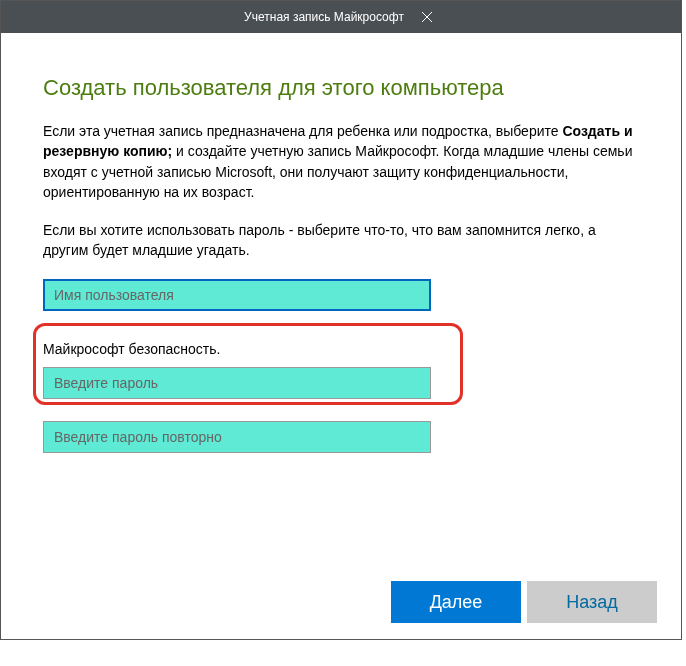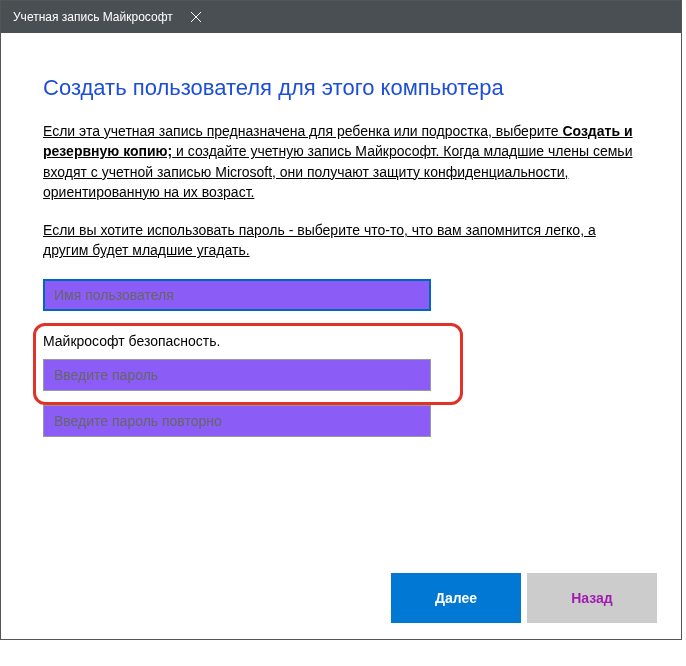--- a/index.html
+++ b/index.html
@@ -15,21 +15,21 @@
     height: 640px;
     border: 1px solid #555;
     background: #fff;
     position: relative;
   }
   .titlebar {
     height: 32px;
     background: #4a4f54;
     display: flex;
     align-items: center;
-    justify-content: flex-start;
+    justify-content: center;
     padding: 0 0 0 12px;
     color: #fff;
     font-size: 12px;
   }
   .titlebar .close {
     width: 46px;
     height: 32px;
     display: flex;
     align-items: center;
     justify-content: center;
@@ -37,28 +37,27 @@
   }
   .titlebar .close svg { stroke: #fff; stroke-width: 1; }
   .content {
     padding: 42px 42px 0 42px;
     color: #000;
   }
   h1 {
     font-weight: 400;
     font-size: 22px;
     margin-bottom: 20px;
-    color: #1d4ed8;
+    color: #4d7c0f;
   }
   .para {
     font-size: 14px;
     line-height: 1.45;
     margin-bottom: 18px;
     color: #000;
-    text-decoration: underline;
   }
   .para strong { font-weight: 600; }
   .section-label {
     font-size: 14px;
     margin-bottom: 10px;
     display: block;
   }
   .highlight-box {
     position: absolute;
     border: 3px solid #e1322a;
@@ -69,49 +68,48 @@
     height: 82px;
     pointer-events: none;
     z-index: 5;
   }
   .field {
     width: 388px;
     height: 32px;
     border: 1px solid #999;
     font-size: 14px;
     padding: 0 10px;
-    margin-bottom: 14px;
-    background: #8b5cf6;
+    margin-bottom: 22px;
+    background: #5eead4;
     color: #000;
     outline: none;
   }
   .field::placeholder { color: #666; }
   .field.focused {
     border: 2px solid #0067c0;
     padding: 0 9px;
     height: 32px;
   }
   .section2 { margin-top: 8px; }
   .footer {
     position: absolute;
     bottom: 16px;
     right: 24px;
     display: flex;
     gap: 6px;
   }
   .btn {
     width: 130px;
-    height: 50px;
+    height: 42px;
     border: none;
-    font-size: 14px;
+    font-size: 18px;
     cursor: pointer;
-    font-weight: bold;
   }
   .btn.primary { background: #0078d4; color: #fff; }
-  .btn.secondary { background: #cccccc; color: #a21caf; }
+  .btn.secondary { background: #cccccc; color: #0369a1; }
   .username-group { margin-top: 6px; }
 </style>
 </head>
 <body>
 
 <div class="window">
   <div class="titlebar">
     <span>Учетная запись Майкрософт</span>
     <div class="close">
       <svg width="10" height="10" viewBox="0 0 10 10">

